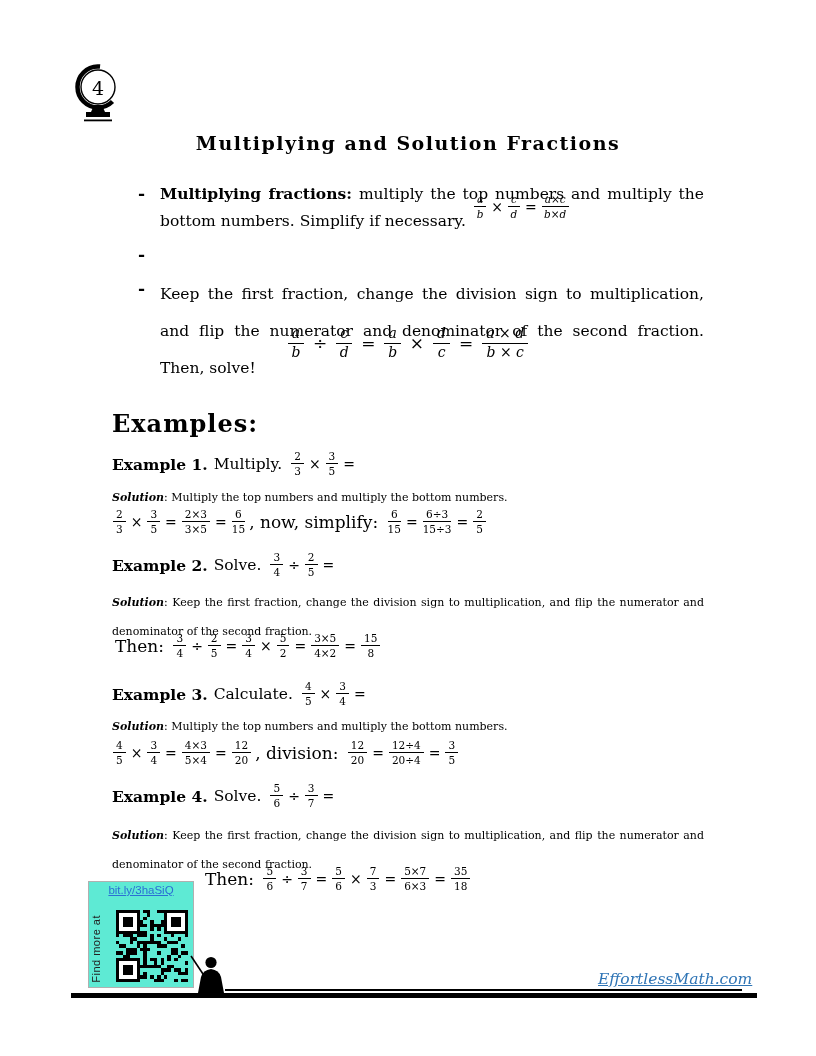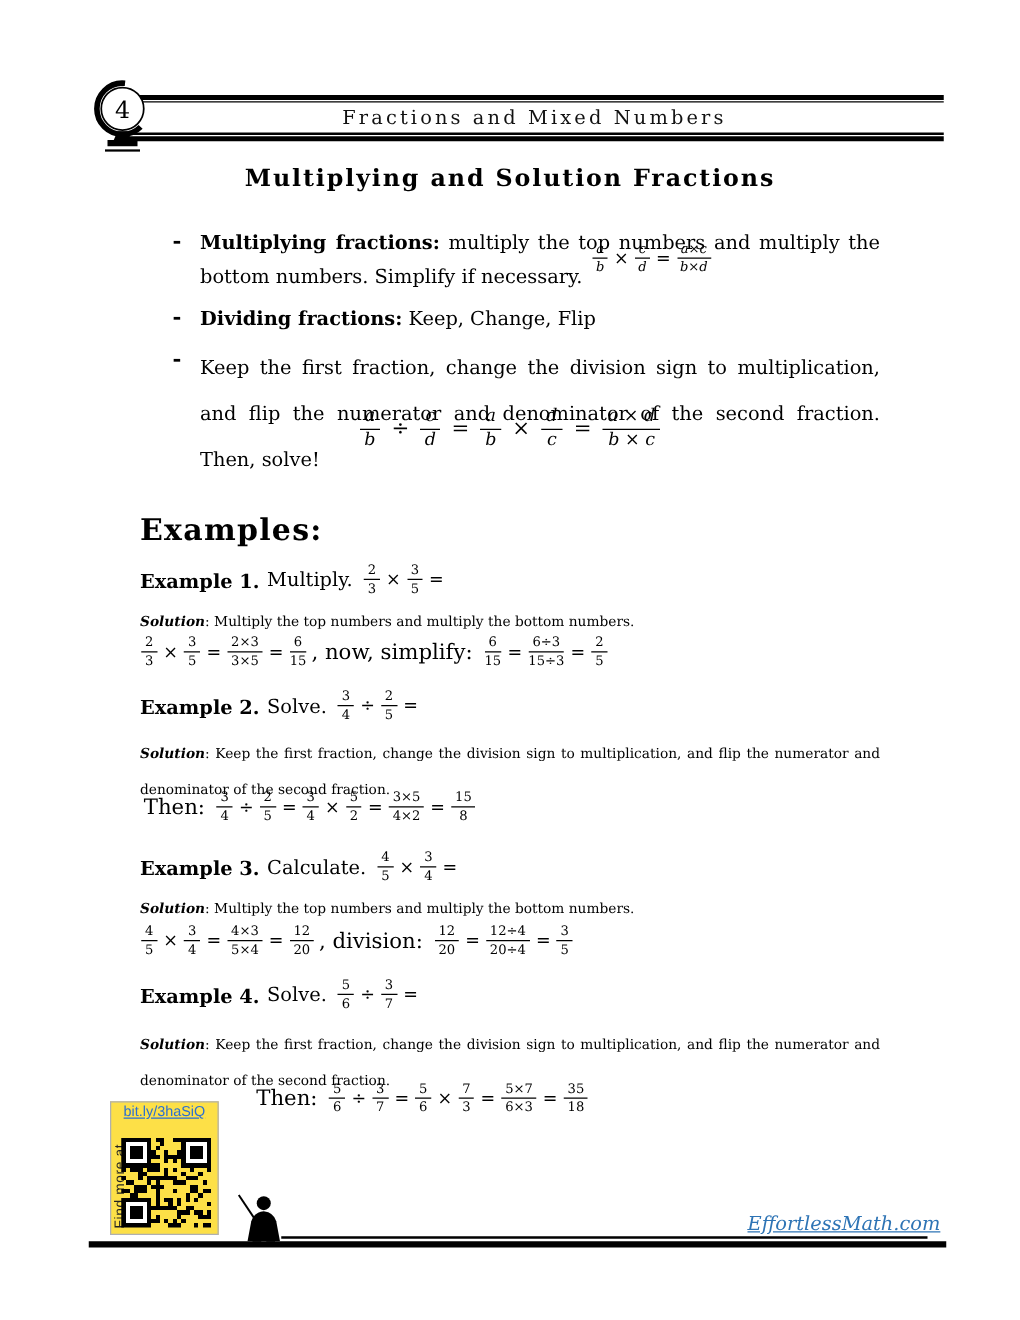--- a/index.html
+++ b/index.html
@@ -61,48 +61,39 @@
   #sol2{top:588px;line-height:29px;}
   #work2{top:633px;}
   #ex3-line{top:678px;height:32px;}
   #sol3{top:720px;}
   #work3{top:740px;}
   #ex4-line{top:780px;height:32px;}
   #sol4{top:821px;line-height:29px;}
   #work4{top:866px;padding-left:90px;}
 
   
-  .qr-box{position:absolute;left:88px;top:881px;width:87px;height:107px;background:#fde047;
+  .qr-box{position:absolute;left:88px;top:881px;width:106px;height:107px;background:#5eead4;
           border:1px solid #b0b0b0;box-sizing:border-box;}
   .qr-link{display:block;text-align:center;margin-top:2px;
            font-family:"Liberation Sans",sans-serif;font-size:11.5px;text-decoration:underline;}
   .qr-side-label{position:absolute;left:1px;bottom:4px;writing-mode:vertical-rl;transform:rotate(180deg);
                  font-family:"Liberation Sans",sans-serif;font-size:11px;color:#222;letter-spacing:.5px;}
   .qr-img{position:absolute;right:5px;bottom:5px;width:72px;height:72px;}
 
   
   .teacher{position:absolute;left:186px;top:953px;width:42px;height:42px;}
   .footer-thin-line{position:absolute;left:225px;top:989px;width:517px;height:1.6px;background:#000;}
   .footer-brand{position:absolute;left:598px;top:970px;font-size:15.5px;font-style:italic;}
   .footer-thick-line{position:absolute;left:71px;top:993px;width:686px;height:4.5px;background:#000;}
 </style>
 </head>
 <body>
 
 <div class="page">
 
-  <div class="header-band">
-    <div class="rule thick"></div>
-    <div class="rule thin"></div>
-    <div class="header-title-row">
-      <span class="header-title">Fractions and Mixed Numbers</span>
-    </div>
-    <div class="rule thin"></div>
-    <div class="rule thick"></div>
-  </div>
 
   <div class="globe">
     <svg width="48" height="60" viewBox="0 0 48 60">
       <circle cx="24" cy="23" r="20.5" fill="none" stroke="#000" stroke-width="4.5" stroke-dasharray="82 47" transform="rotate(45 24 23)"></circle>
       <circle cx="24" cy="23" r="17" fill="#fff" stroke="#000" stroke-width="1.4"></circle>
       <polygon points="20,41 28,41 31,48 17,48" fill="#000"></polygon>
       <rect x="12" y="48" width="24" height="5" fill="#000"></rect>
       <rect x="10" y="55.5" width="28" height="1.8" fill="#000"></rect>
     </svg>
     <span class="globe-num">4</span>
@@ -126,21 +117,20 @@
         <span class="op">=</span>
         <span class="frac">
           <span class="num">a×c</span>
           <span class="den">b×d</span>
         </span>
       </span>
   </div>
 
   <div class="bullet" id="bullet-2">
     <span class="marker">-</span>
-    <p><b>Dividing fractions:</b><span> Keep, Change, Flip</span></p>
   </div>
 
   <div class="bullet" id="bullet-3">
     <span class="marker">-</span>
     <p><b></b><span>Keep the first fraction, change the division sign to multiplication, and flip the numerator and denominator of the second fraction. Then, solve!</span></p>
   </div>
 
   <div class="formula italic formula-big">
       <span class="frac">
         <span class="num">a</span>

